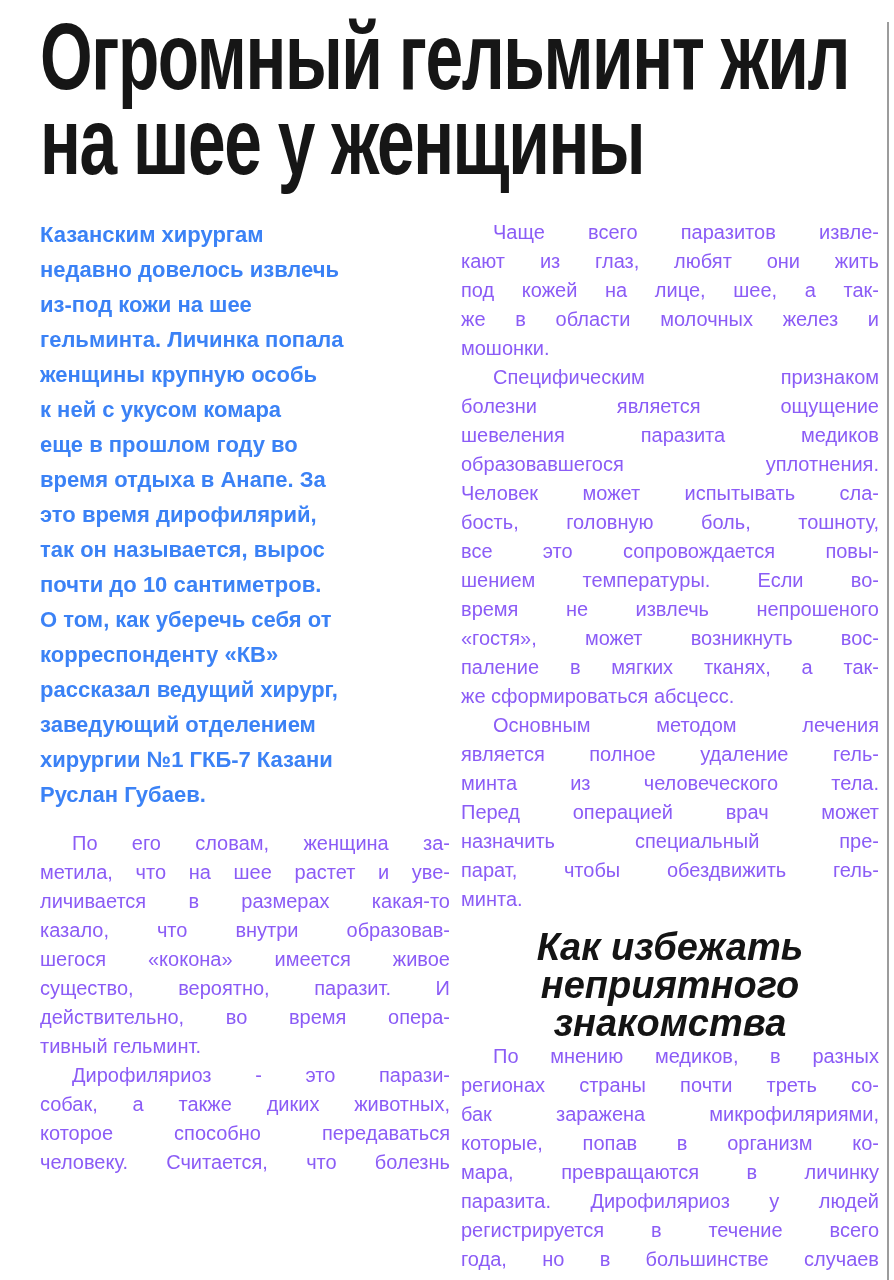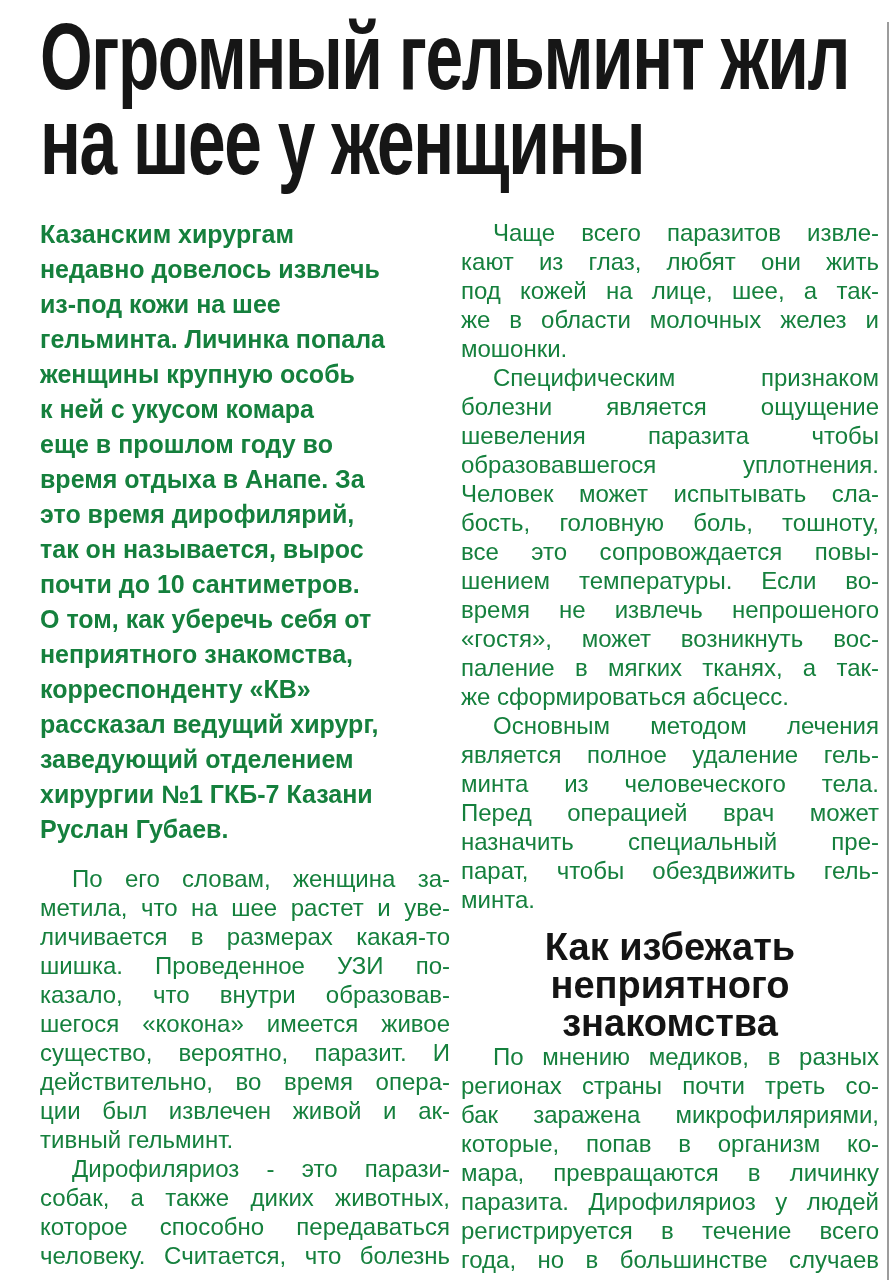--- a/index.html
+++ b/index.html
@@ -43,31 +43,31 @@
     top: 217px;
     width: 410px;
   }
   .col-right {
     position: absolute;
     left: 461px;
     top: 218px;
     width: 418px;
   }
   .lead .tline {
-    font-size: 25px;
+    font-size: 22px;
     line-height: 35px;
     font-weight: 700;
-    color: #15803d;
+    color: #3b82f6;
     text-align: left;
   }
   .left-body { margin-top: 17px; }
   .body-para .tline {
-    font-size: 24px;
+    font-size: 20px;
     line-height: 29px;
-    color: #15803d;
+    color: #8b5cf6;
   }
   .justified .tline {
     text-align: justify;
     text-align-last: justify;
   }
   .body-para .tline.first { text-indent: 32px; }
   .body-para .tline.lastleft {
     text-align: left;
     text-align-last: left;
   }
@@ -101,38 +101,35 @@
       <div class="tline">из-под кожи на шее</div>
       <div class="tline">гельминта. Личинка попала</div>
       <div class="tline">женщины крупную особь</div>
       <div class="tline">к ней с укусом комара</div>
       <div class="tline">еще в прошлом году во</div>
       <div class="tline">время отдыха в Анапе. За</div>
       <div class="tline">это время дирофилярий,</div>
       <div class="tline">так он называется, вырос</div>
       <div class="tline">почти до 10 сантиметров.</div>
       <div class="tline">О том, как уберечь себя от</div>
-      <div class="tline">неприятного знакомства,</div>
       <div class="tline">корреспонденту «КВ»</div>
       <div class="tline">рассказал ведущий хирург,</div>
       <div class="tline">заведующий отделением</div>
       <div class="tline">хирургии №1 ГКБ-7 Казани</div>
       <div class="tline">Руслан Губаев.</div>
     </div>
   <div class="left-body">
     <div class="body-para justified">
         <div class="tline first">По его словам, женщина за-</div>
         <div class="tline">метила, что на шее растет и уве-</div>
         <div class="tline">личивается в размерах какая-то</div>
-        <div class="tline">шишка. Проведенное УЗИ по-</div>
         <div class="tline">казало, что внутри образовав-</div>
         <div class="tline">шегося «кокона» имеется живое</div>
         <div class="tline">существо, вероятно, паразит. И</div>
         <div class="tline">действительно, во время опера-</div>
-        <div class="tline">ции был извлечен живой и ак-</div>
         <div class="tline lastleft">тивный гельминт.</div>
       </div>
     <div class="body-para justified">
         <div class="tline first">Дирофиляриоз - это парази-</div>
         <div class="tline">собак, а также диких животных,</div>
         <div class="tline">которое способно передаваться</div>
         <div class="tline">человеку. Считается, что болезнь</div>
       </div>
   </div>
 </div>
@@ -141,41 +138,41 @@
   <div class="body-para justified">
       <div class="tline first">Чаще всего паразитов извле-</div>
       <div class="tline">кают из глаз, любят они жить</div>
       <div class="tline">под кожей на лице, шее, а так-</div>
       <div class="tline">же в области молочных желез и</div>
       <div class="tline lastleft">мошонки.</div>
     </div>
   <div class="body-para justified">
       <div class="tline first">Специфическим признаком</div>
       <div class="tline">болезни является ощущение</div>
-      <div class="tline">шевеления паразита чтобы</div>
+      <div class="tline">шевеления паразита медиков</div>
       <div class="tline">образовавшегося уплотнения.</div>
       <div class="tline">Человек может испытывать сла-</div>
       <div class="tline">бость, головную боль, тошноту,</div>
       <div class="tline">все это сопровождается повы-</div>
       <div class="tline">шением температуры. Если во-</div>
       <div class="tline">время не извлечь непрошеного</div>
       <div class="tline">«гостя», может возникнуть вос-</div>
       <div class="tline">паление в мягких тканях, а так-</div>
       <div class="tline lastleft">же сформироваться абсцесс.</div>
     </div>
   <div class="body-para justified">
       <div class="tline first">Основным методом лечения</div>
       <div class="tline">является полное удаление гель-</div>
       <div class="tline">минта из человеческого тела.</div>
       <div class="tline">Перед операцией врач может</div>
       <div class="tline">назначить специальный пре-</div>
       <div class="tline">парат, чтобы обездвижить гель-</div>
       <div class="tline lastleft">минта.</div>
     </div>
-  <h2 class="subheading" style="margin:14px 0 0 0;">
+  <h2 class="subheading" style="margin:14px 0 0 0;font-style:italic;">
       <div class="tline">Как избежать</div>
       <div class="tline">неприятного</div>
       <div class="tline">знакомства</div>
     </h2>
   <div class="body-para justified">
       <div class="tline first">По мнению медиков, в разных</div>
       <div class="tline">регионах страны почти треть со-</div>
       <div class="tline">бак заражена микрофиляриями,</div>
       <div class="tline">которые, попав в организм ко-</div>
       <div class="tline">мара, превращаются в личинку</div>

